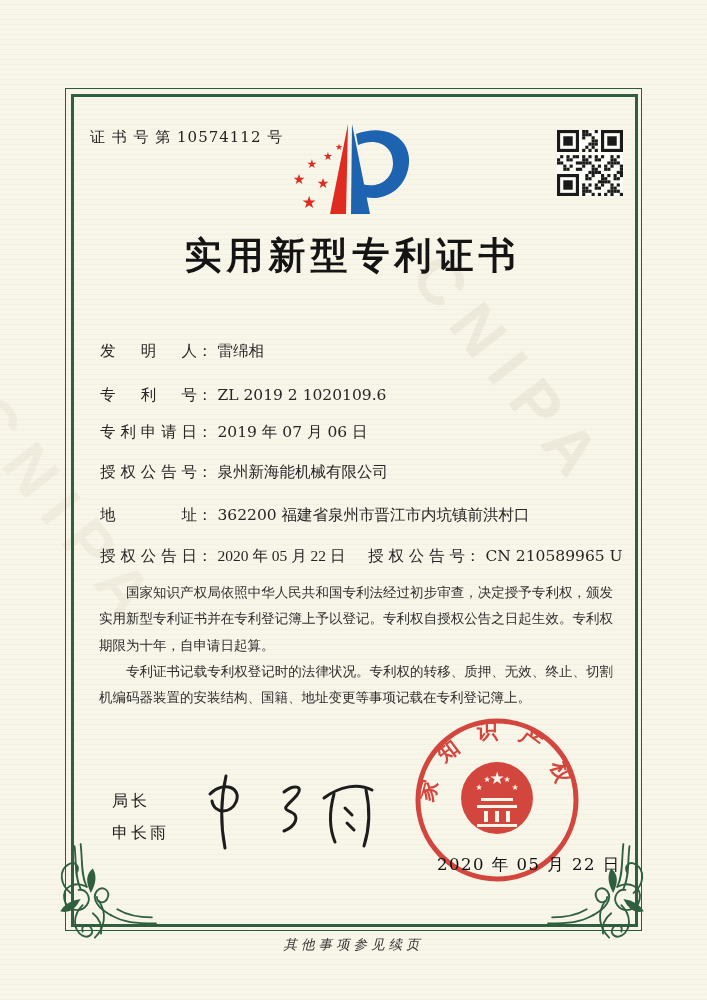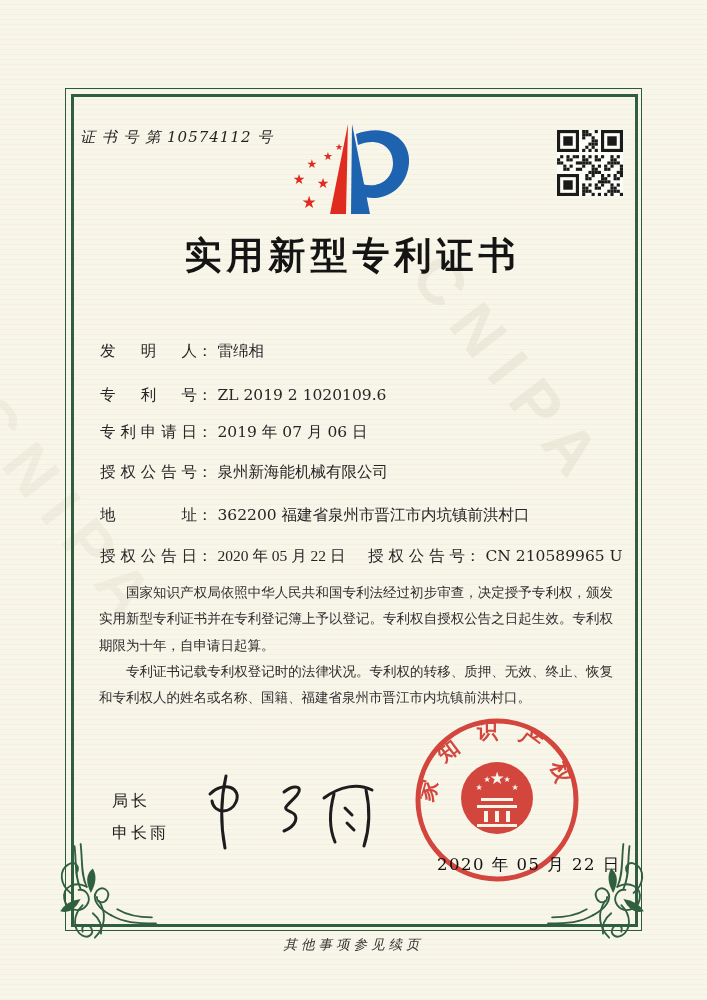--- a/index.html
+++ b/index.html
@@ -14,21 +14,21 @@
     color:rgba(186,178,148,0.16);transform:rotate(52deg);transform-origin:left top;z-index:0;
     font-family:"Liberation Sans","DejaVu Sans",sans-serif;}
   .wm2{color:rgba(186,178,148,0.12);}
   .frame-outer{position:absolute;left:65px;top:88px;width:575px;height:841px;
     border:1px solid #2a5c3a;z-index:1;}
   .frame-inner{position:absolute;left:71px;top:94px;width:561px;height:827px;
     border:3px solid #2f5f3e;z-index:1;}
   .corner{position:absolute;width:112px;height:112px;z-index:2;}
   .corner-left{left:46px;top:842px;}
   .corner-right{left:546px;top:842px;transform:scaleX(-1);}
-  .cert-no{left:80px;top:128px;font-size:15px;letter-spacing:1px;z-index:2;font-style:italic;}
+  .cert-no{left:90px;top:128px;font-size:15px;letter-spacing:1px;z-index:2;}
   .logo{left:285px;top:118px;width:132px;height:104px;z-index:2;}
   .qr{left:557px;top:130px;width:66px;height:66px;z-index:2;background:#fdfdf8;}
   .title{left:65px;top:219px;width:575px;text-align:center;font-size:37px;font-weight:700;
     letter-spacing:5px;z-index:2;color:#141414;margin-top:12px;}
   .field{position:absolute;left:100px;font-size:15.5px;white-space:nowrap;z-index:2;color:#262626;}
   .flabel{display:inline-block;width:97px;text-align:justify;text-align-last:justify;vertical-align:bottom;}
   .fvalue{margin-left:5px;}
   .field-7b{left:368px;}
   .body-text{position:absolute;left:99px;top:579px;width:514px;font-size:13.5px;line-height:1.95;
     text-align:justify;z-index:2;color:#2e2e2e;}
@@ -252,21 +252,21 @@
   </div>
   <div class="field" style="top:546px;font-family:Liberation Serif, serif;">
     <span class="flabel">授权公告日</span><span>：</span><span class="fvalue">2020 年 05 月 22 日</span>
   </div>
   <div class="field field-7b" style="top:546px;">
     <span class="flabel">授权公告号</span><span>：</span><span class="fvalue">CN 210589965 U</span>
   </div>
 
   <div class="body-text">
     <p>国家知识产权局依照中华人民共和国专利法经过初步审查，决定授予专利权，颁发实用新型专利证书并在专利登记簿上予以登记。专利权自授权公告之日起生效。专利权期限为十年，自申请日起算。</p>
-    <p>专利证书记载专利权登记时的法律状况。专利权的转移、质押、无效、终止、恢复和专利权人的姓名或名称、国籍、福建省泉州市晋江市内坑镇前洪村口。</p>
+    <p>专利证书记载专利权登记时的法律状况。专利权的转移、质押、无效、终止、切割机编码器装置的安装结构、国籍、地址变更等事项记载在专利登记簿上。</p>
   </div>
 
   <div class="signer-title abs">局长</div>
   <div class="signer-name abs">申长雨</div>
 
   <svg class="signature abs" viewBox="0 0 200 92">
     <g stroke="#1d1d1d" stroke-width="3" fill="none" stroke-linecap="round" stroke-linejoin="round">
       <path d="M30,8 C25,30 24,54 29,80"></path>
       <path d="M14,26 C28,12 46,20 40,34 C35,46 18,46 16,33"></path>
       <path d="M88,24 C98,16 108,18 101,27 C92,38 84,40 95,44 C104,48 100,58 88,63"></path>

